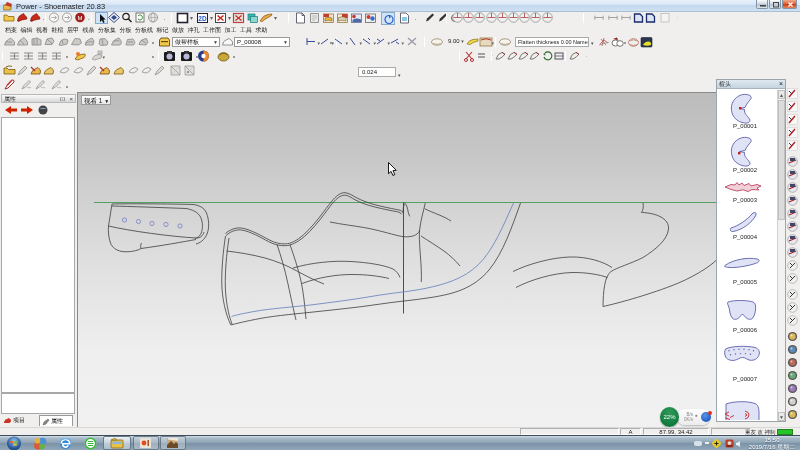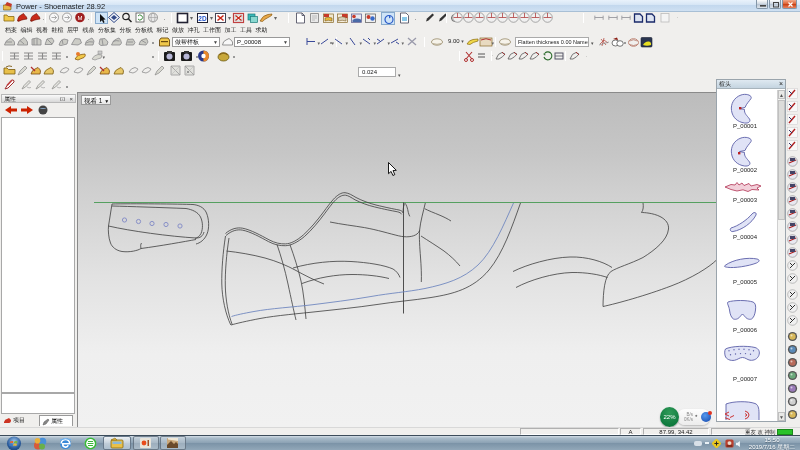--- a/index.html
+++ b/index.html
@@ -32,21 +32,21 @@
 .winbtn svg{display:block;margin-top:1px;}
 .ic svg{display:block;}
 </style>
 </head>
 <body>
 <div id="titlebar">
   <svg class="abs" style="left:3px;top:1px" width="11" height="10" viewBox="0 0 11 10">
       <rect x="0" y="4" width="8" height="5" rx="1" fill="#e8b84a" stroke="#7a5a10" stroke-width="0.7"></rect>
       <path d="M2 4 L4 1 L9 3 L8 6 Z" fill="#c43a2a"></path>
     </svg>
-  <div id="titletxt">Power - Shoemaster 28.92</div>
+  <div id="titletxt">Power - Shoemaster 20.83</div>
   <div class="winbtn" style="left:756px;width:12px;">
       <svg width="12" height="8">
         <rect x="3" y="4" width="6" height="1.6" fill="#444"></rect>
       </svg>
     </div>
   <div class="winbtn" style="left:769px;width:12px;">
       <svg width="12" height="8">
         <rect x="3.5" y="1.5" width="5" height="4.5" fill="none" stroke="#444" stroke-width="1"></rect>
       </svg>
     </div>

